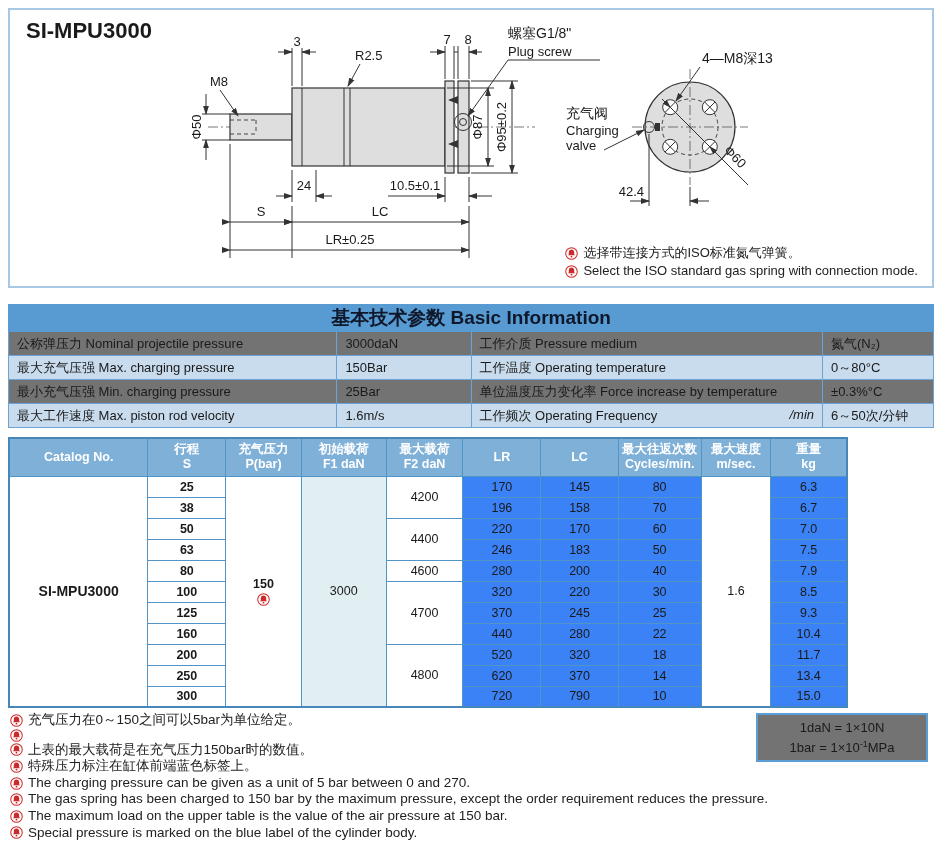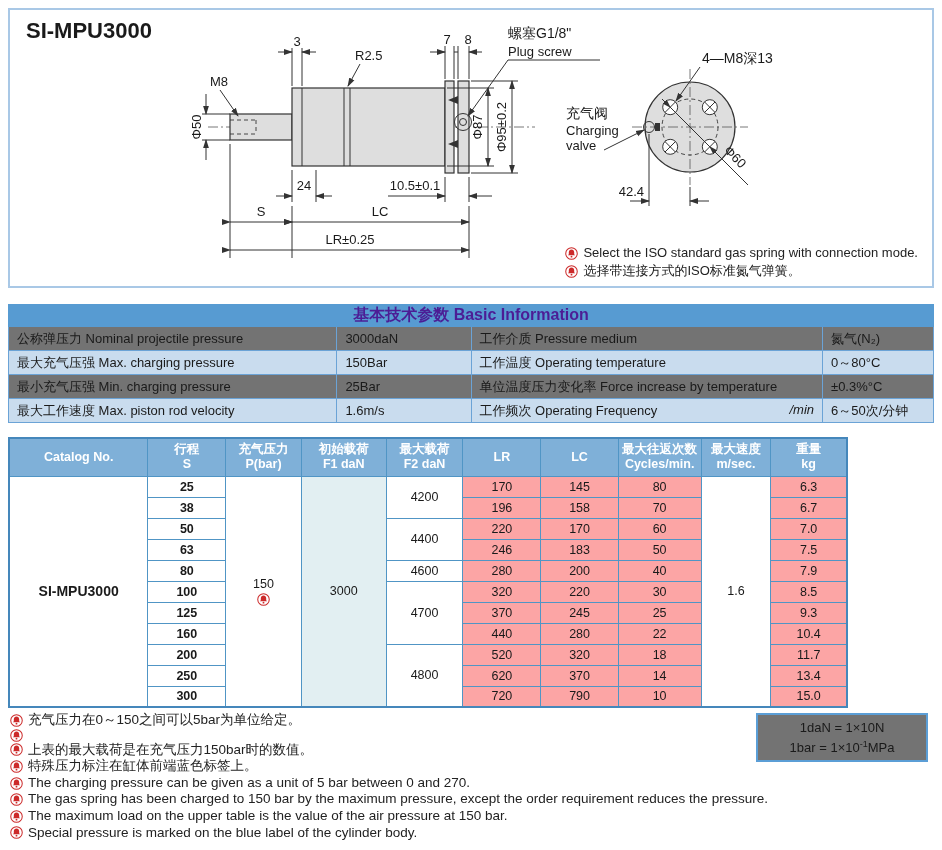--- a/index.html
+++ b/index.html
@@ -22,40 +22,40 @@
   .cl { stroke: #555; stroke-width: 0.8; fill: none; stroke-dasharray: 10 3 2 3; }
   .dash { stroke: #333; stroke-width: 0.9; fill: none; stroke-dasharray: 4 3; }
   .part { stroke: #333; stroke-width: 1.2; fill: #dedede; }
 
   
   .bell { display: inline-block; width: 13px; height: 13px; line-height: 0; flex: 0 0 13px; }
 
   
   .basic-table { position: absolute; left: 8px; top: 304px; width: 926px;
     border-collapse: collapse; font-size: 13px; }
-  .basic-table th { background: #579bd2; color: #4c1d95; font-size: 16px; font-weight: bold;
+  .basic-table th { background: #579bd2; color: #0f172a; font-size: 19px; font-weight: bold;
     height: 19px; border: 1px solid #579bd2; text-align: center; }
   .basic-table td { border: 1px solid #6ba3d6; height: 24px; padding: 2px 8px; }
   .basic-table tr.odd td { background: #737373; }
   .basic-table tr.even td { background: #c9dcee; }
   .suffix-min { float: right; font-style: italic; }
 
   
   .spec-table { position: absolute; left: 8px; top: 437px; width: 840px;
     border-collapse: collapse; font-size: 12.5px; border: 2px solid #4587bb; }
   .spec-table th { background: #7fb0d8; color: #fff; font-weight: bold; font-size: 12.5px;
     border: 1px solid #5095c5; height: 38px; vertical-align: middle; line-height: 15px; }
   .spec-table td { border: 1px solid #5095c5; height: 21px; text-align: center;
     vertical-align: middle; background: #fff; }
   .spec-table td.catalog { font-weight: bold; font-size: 14px; }
   .spec-table td.scol   { font-weight: bold; }
   .spec-table td.f1col, .spec-table td.palecyan { background: #e2eff2; }
-  .spec-table td.paleblue { background: #fca5a5; margin-left: 16px; }
+  .spec-table td.paleblue { background: #3b82f6; margin-left: 16px; }
   .pressure-wrap { display: flex; flex-direction: column; align-items: center; gap: 2px; }
-  .pressure-wrap .val { font-weight: normal; }
+  .pressure-wrap .val { font-weight: bold; }
 
   
   .footnotes { position: absolute; left: 10px; top: 712px; width: 924px; }
   .footnote { display: flex; align-items: center; gap: 5px; font-size: 13.5px;
     line-height: 16.6px; color: #222; }
   .conversion-box { position: absolute; right: 6px; top: 1px; width: 172px;
     border: 2px solid #5b9ed6; background: #737373; padding: 4px 6px; text-align: center;
     font-size: 13px; line-height: 17px; }
   .conversion-box sup { font-size: 9px; }
 </style>
@@ -203,29 +203,29 @@
     </g>
   </svg>
 
   <div class="drawing-notes">
     <div class="note-line">
       <span class="bell"><svg viewBox="0 0 14 14" width="13" height="13">
             <circle cx="7" cy="7" r="6.2" fill="#fff" stroke="#cc2a2a" stroke-width="1.1"></circle>
             <path d="M7 2.6c-1.7 0-2.9 1.3-2.9 3v2.1L3.2 9h7.6l-.9-1.3V5.6c0-1.7-1.2-3-2.9-3z" fill="#cc2a2a"></path>
             <circle cx="7" cy="10.4" r="1" fill="#cc2a2a"></circle>
           </svg></span>
-      <span>Select the ISO standard gas spring with connection mode.</span>
+      <span>选择带连接方式的ISO标准氮气弹簧。</span>
     </div>
     <div class="note-line">
       <span class="bell"><svg viewBox="0 0 14 14" width="13" height="13">
             <circle cx="7" cy="7" r="6.2" fill="#fff" stroke="#cc2a2a" stroke-width="1.1"></circle>
             <path d="M7 2.6c-1.7 0-2.9 1.3-2.9 3v2.1L3.2 9h7.6l-.9-1.3V5.6c0-1.7-1.2-3-2.9-3z" fill="#cc2a2a"></path>
             <circle cx="7" cy="10.4" r="1" fill="#cc2a2a"></circle>
           </svg></span>
-      <span>选择带连接方式的ISO标准氮气弹簧。</span>
+      <span>Select the ISO standard gas spring with connection mode.</span>
     </div>
   </div>
 </div>
 
 <table class="basic-table">
   <colgroup>
       <col style="width:35.5%">
       <col style="width:14.5%">
       <col style="width:38%">
       <col style="width:12%">

